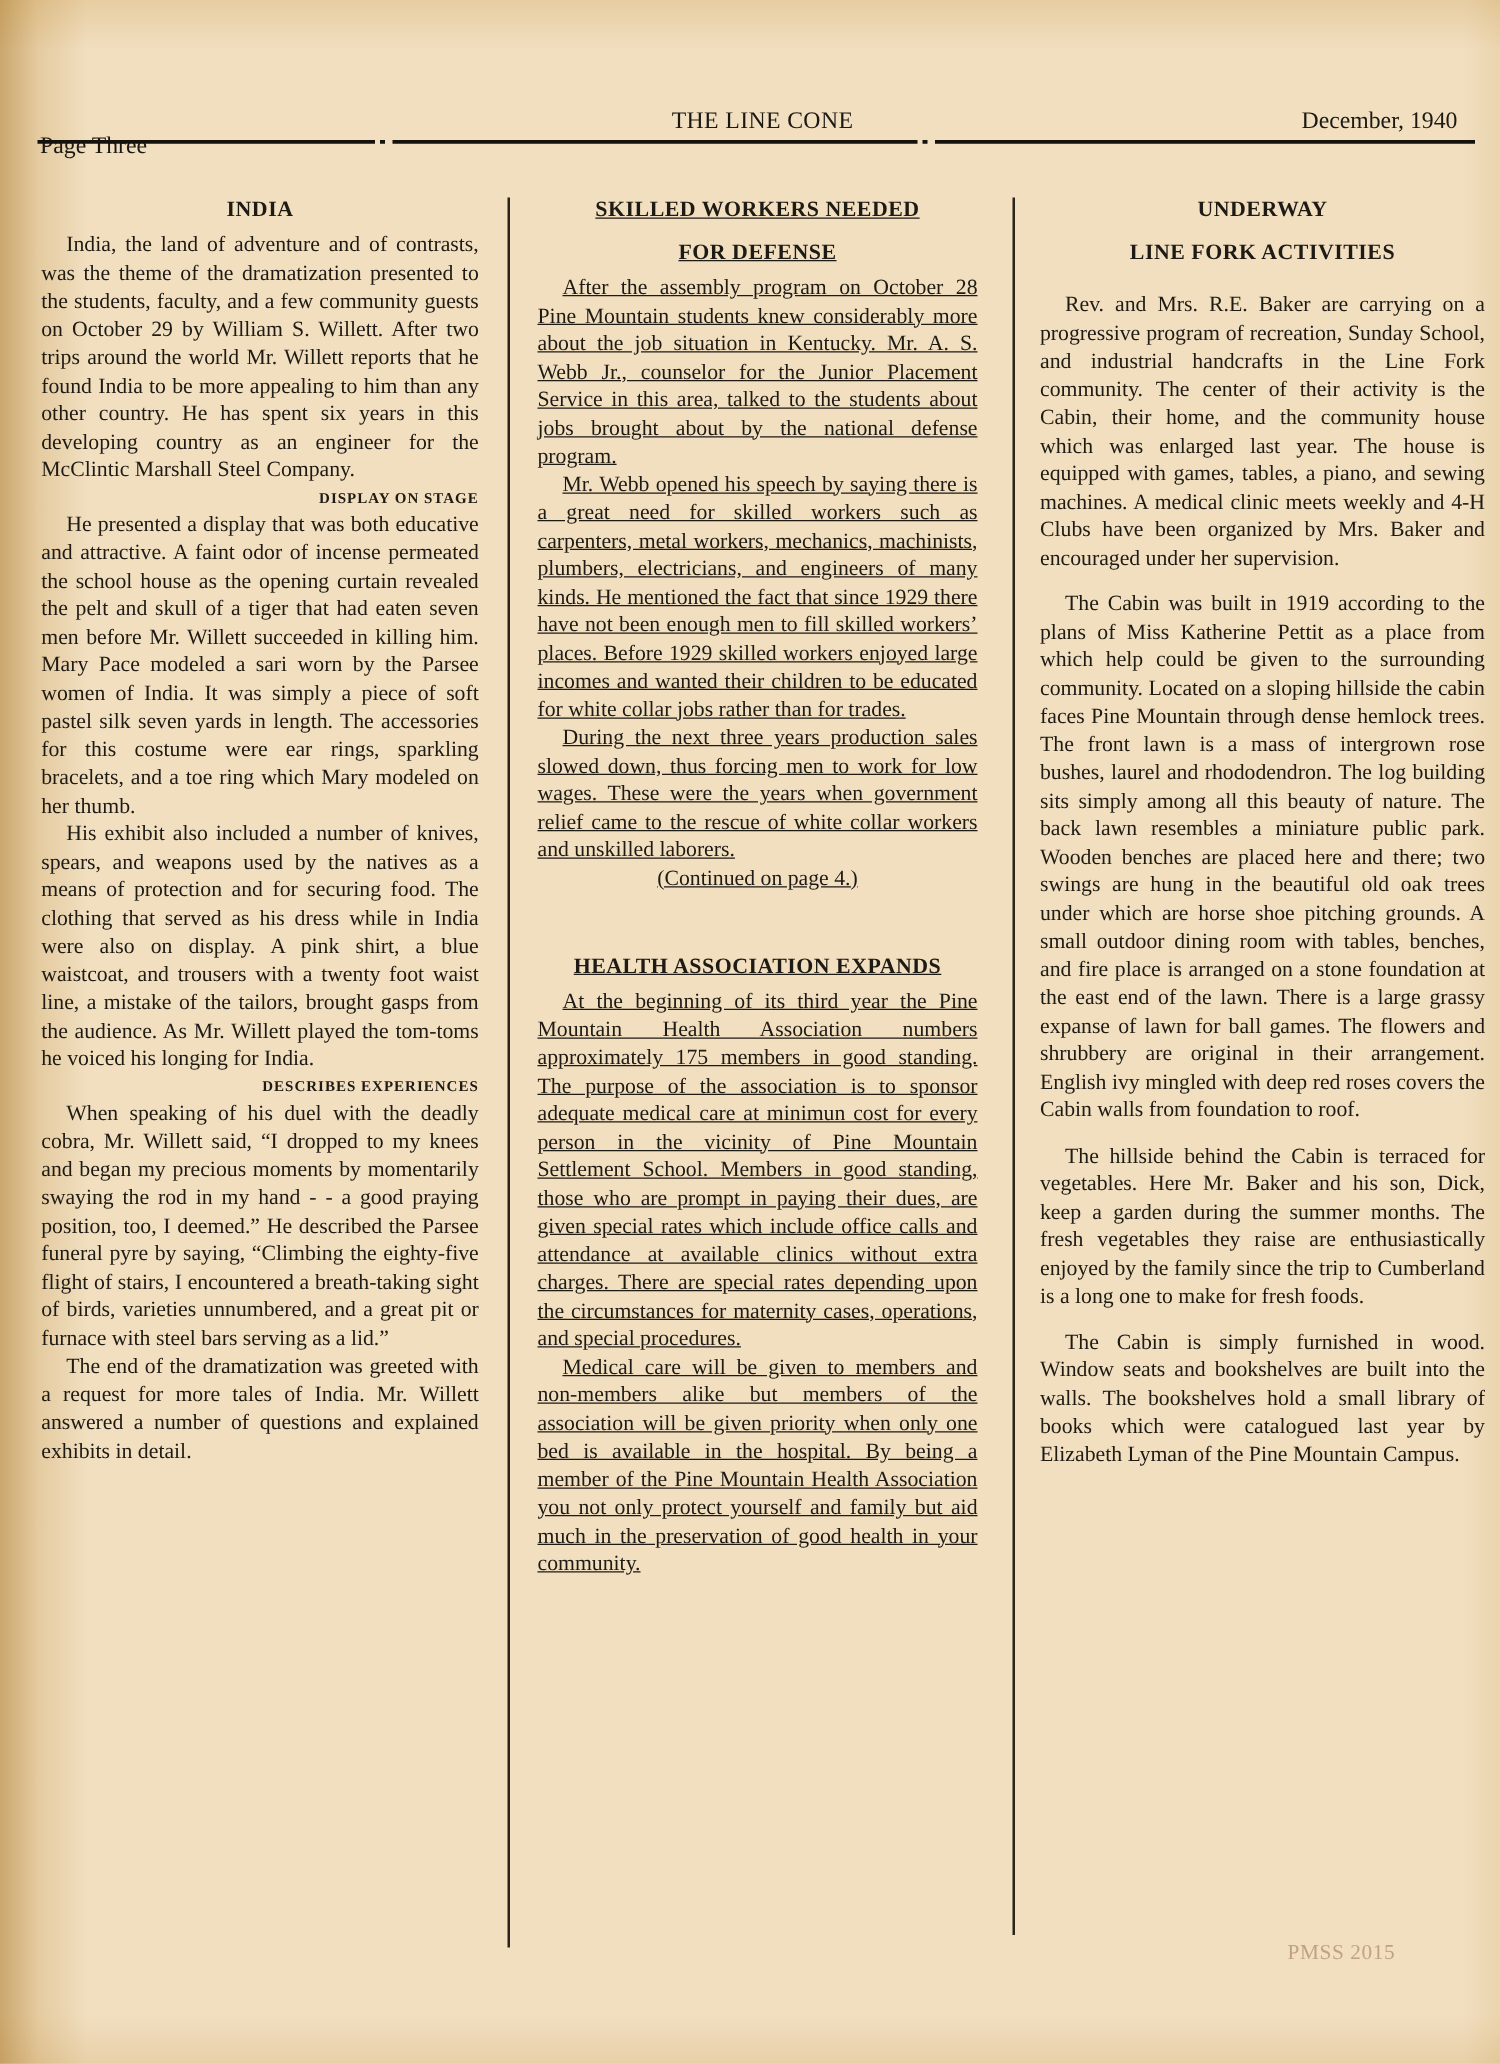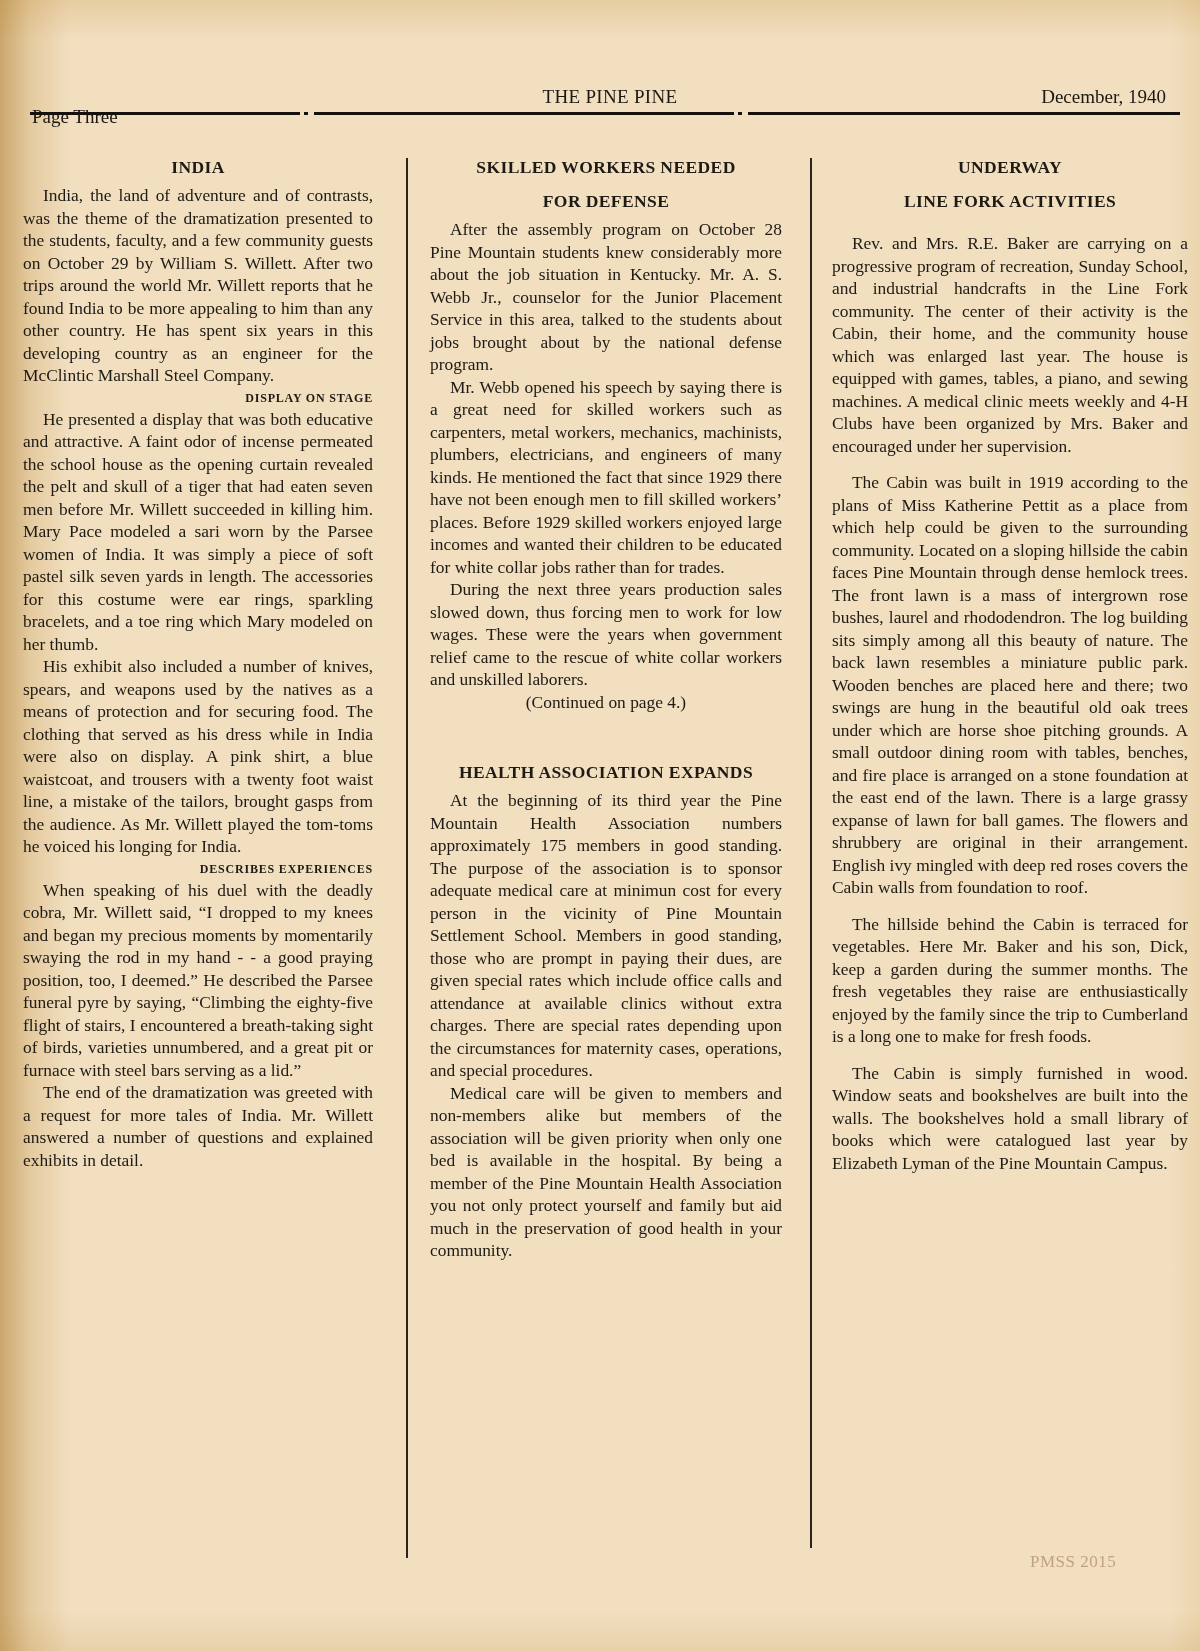--- a/index.html
+++ b/index.html
@@ -37,22 +37,22 @@
 
   .colrule { position: absolute; width: 1.5px; background: #2a241c; }
 
   .col {
     position: absolute; top: 150px;
     font-family: "Liberation Serif", "DejaVu Serif", serif;
     font-size: 17.4px; line-height: 22.5px;
     text-align: justify;
     color: #1e1a14;
   }
-  .col.c1 { left: 23px; width: 350px; }
-  .col.c2 { left: 430px; width: 352px; }
+  .col.c1 { left: 33px; width: 350px; }
+  .col.c2 { left: 430px; width: 352px; text-decoration: underline; }
   .col.c3 { left: 832px; width: 356px; }
 
   .headline {
     text-align: center; font-size: 17.5px; letter-spacing: 0.4px;
     line-height: 34px; margin: 0;
     font-family: "Liberation Serif", "DejaVu Serif", serif;
   }
   .subhead {
     text-align: right; font-size: 12px; letter-spacing: 0.8px;
     margin: 2px 0 1px 0; line-height: 18px; font-weight: bold;
@@ -67,21 +67,21 @@
     color: rgba(160,120,90,0.6); letter-spacing: 0.5px;
   }
 </style>
 </head>
 <body>
 
 <div class="paper"></div>
 
 <div class="masthead">
   <span class="left">Page Three</span>
-  <span class="center">THE PINE PINE</span>
+  <span class="center">THE LINE CONE</span>
   <span class="right">December, 1940</span>
 </div>
 <div class="rule r1"></div>
 <div class="dot" style="left:304px"></div>
 <div class="rule r2"></div>
 <div class="dot" style="left:738px"></div>
 <div class="rule r3"></div>
 
 <div class="colrule" style="left:406px; top:158px; height:1400px;"></div>
 <div class="colrule" style="left:810px; top:158px; height:1390px;"></div>

